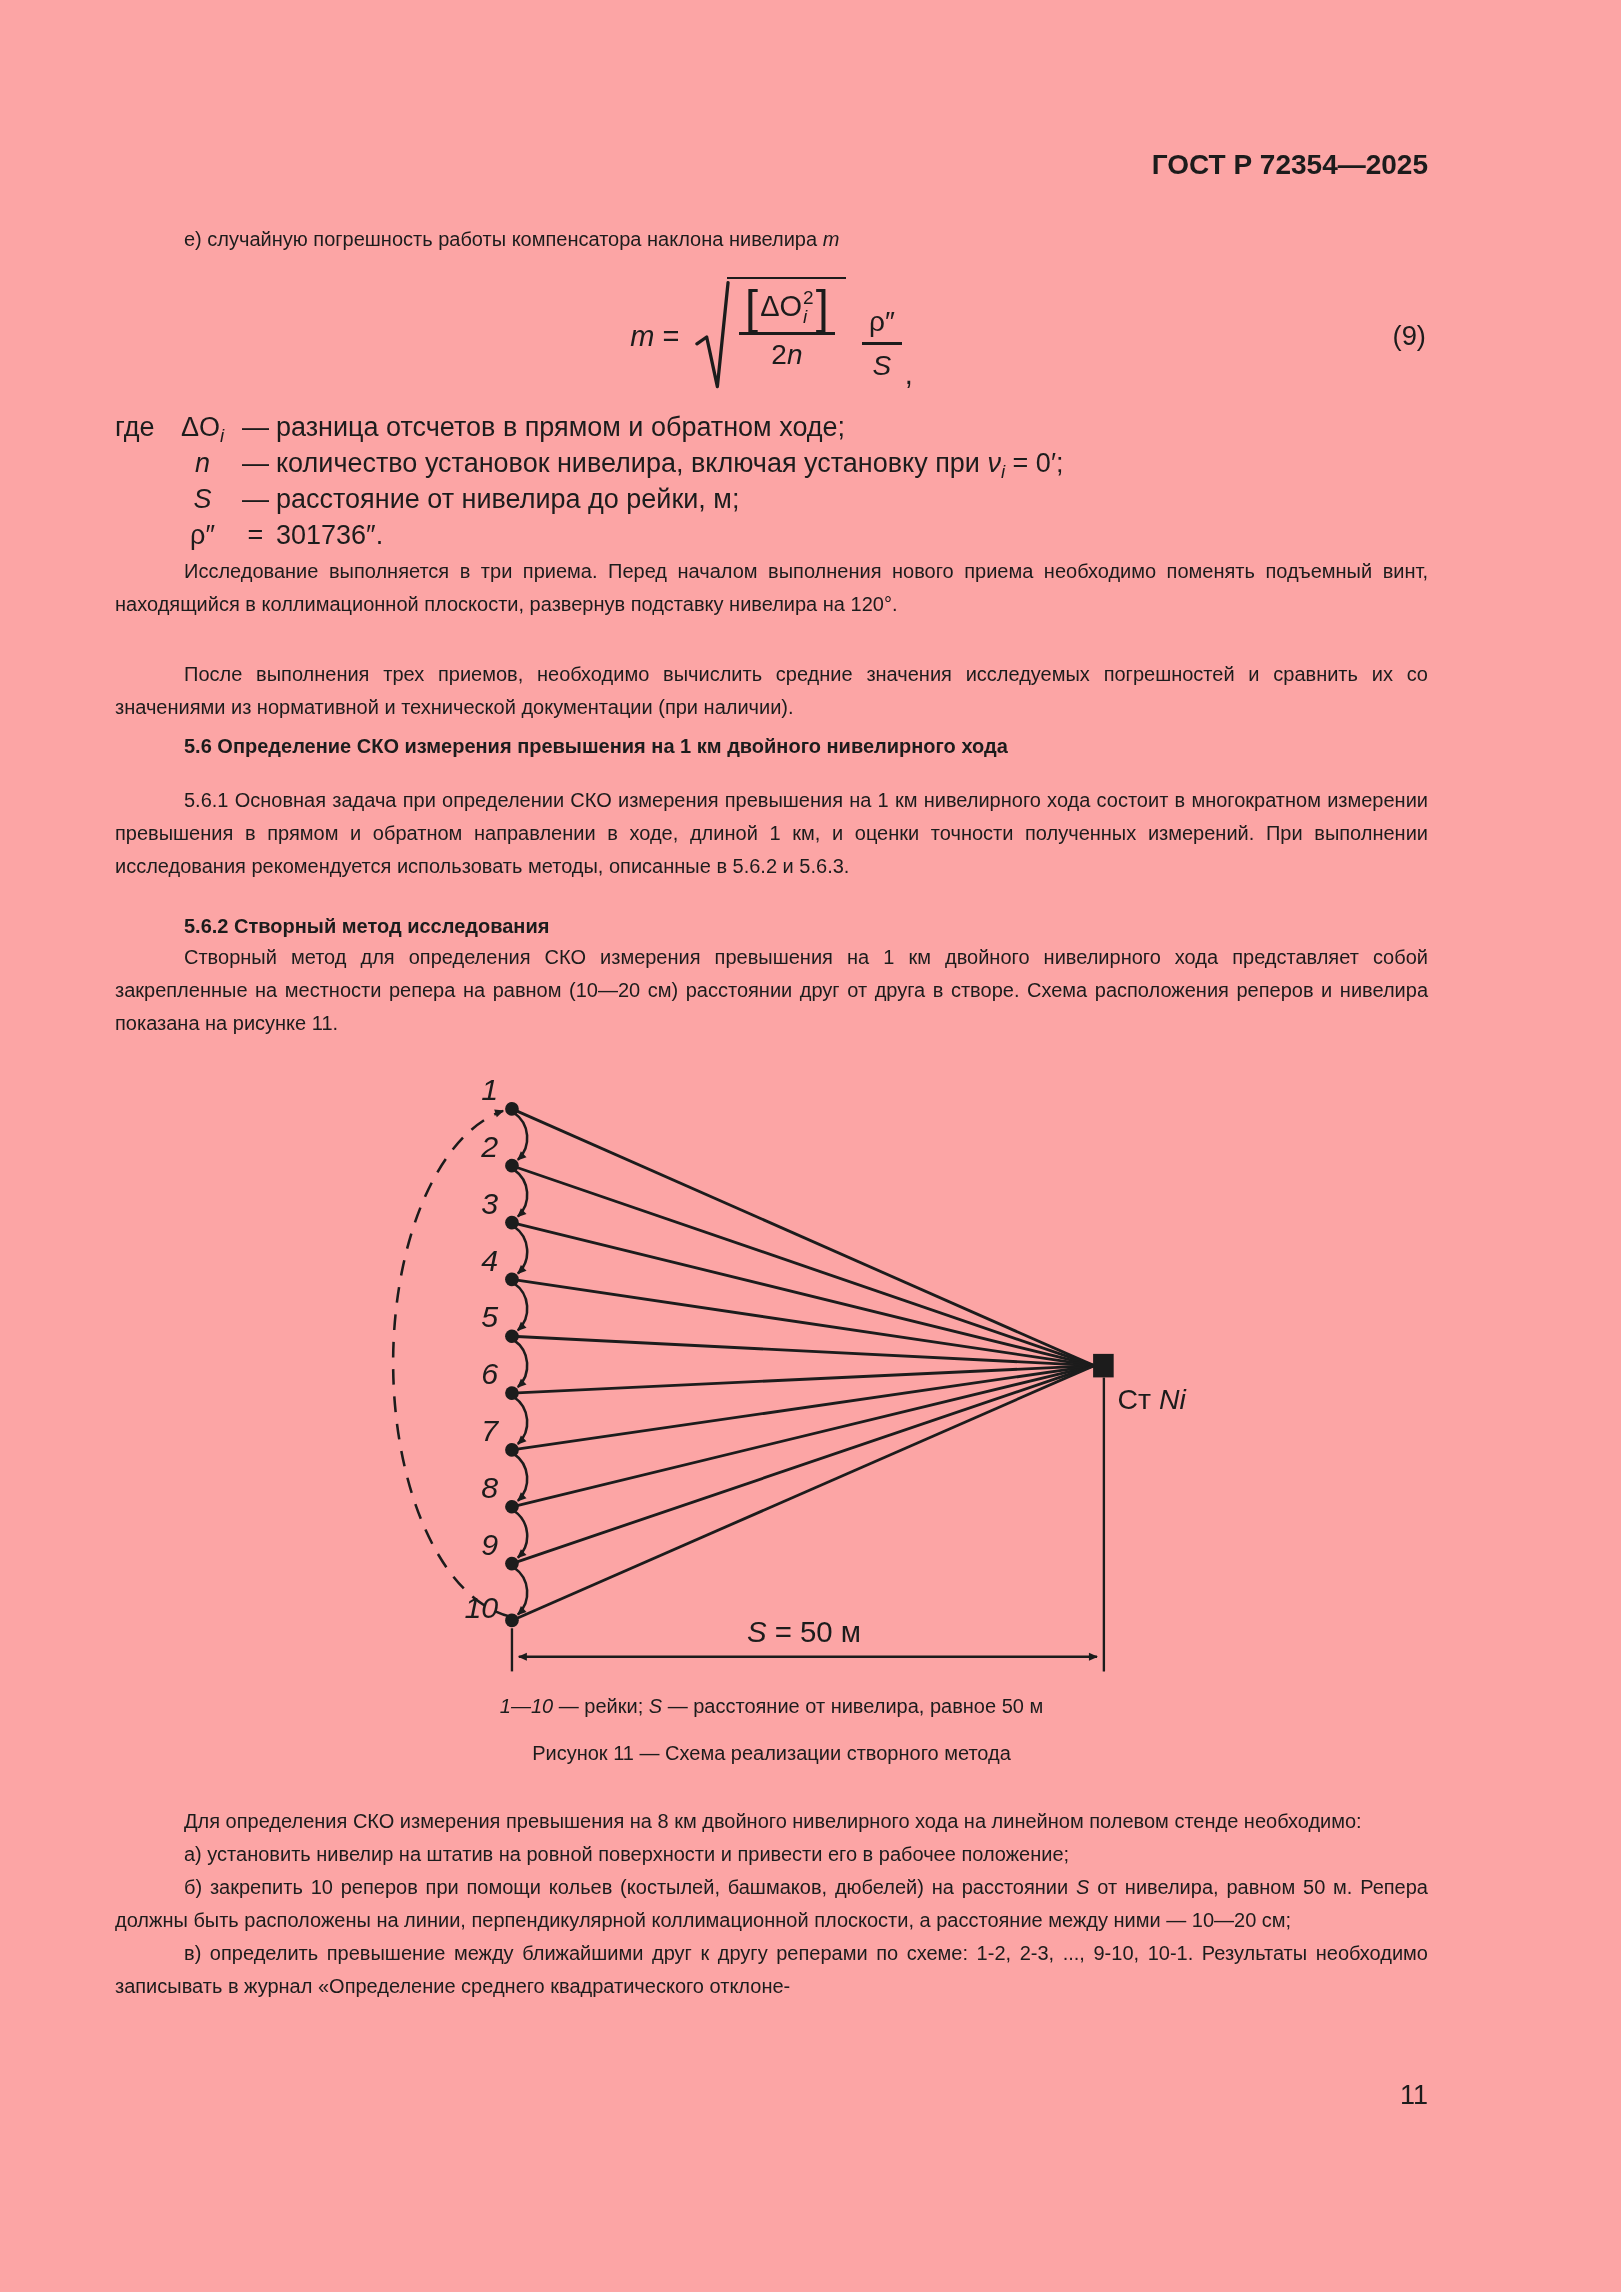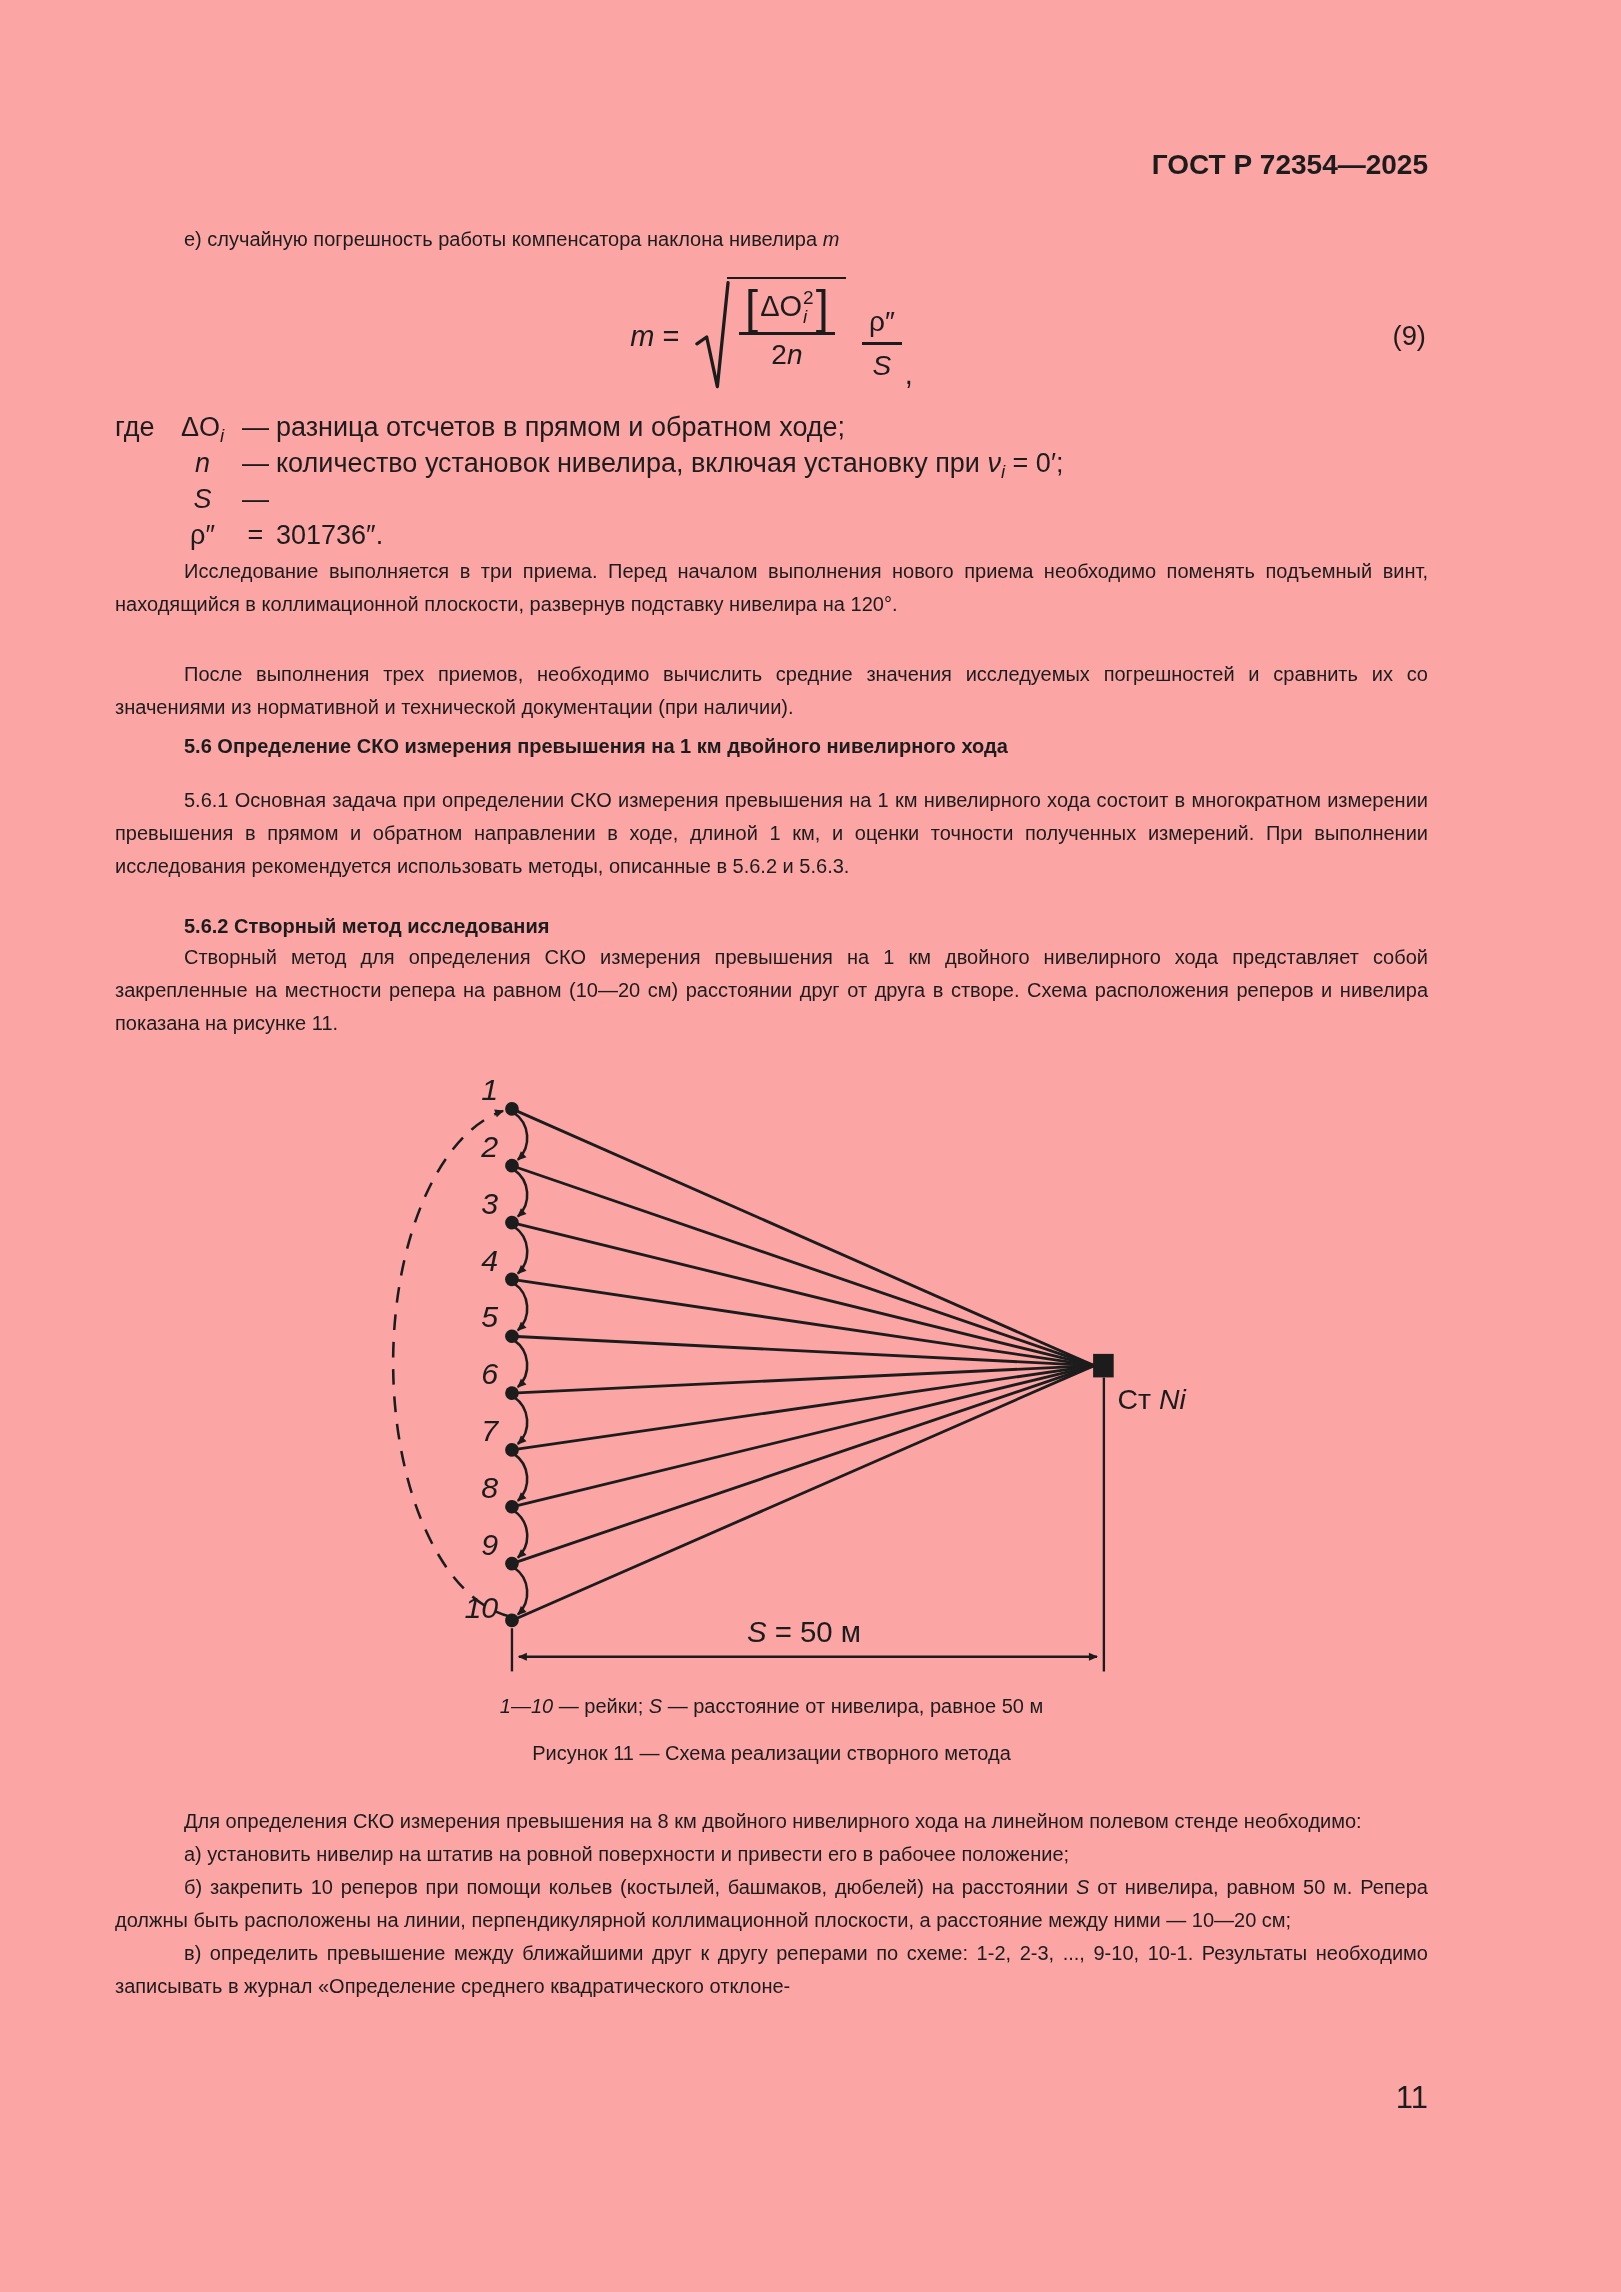--- a/index.html
+++ b/index.html
@@ -10,21 +10,21 @@
     padding-left:13px;
   }
   .abs { position:absolute; left:115px; width:1313px; }
   p.doc { margin:0; font-size:20px; line-height:33px; text-align:justify; color:#1c1c1c; }
   .ind { text-indent:69px; }
   .bold { font-weight:bold; }
   .center { text-align:center; }
   .hdr { position:absolute; top:149px; left:115px; width:1313px; text-align:right;
          font-weight:bold; font-size:28px; }
   .pagenum { position:absolute; top:2080px; left:115px; width:1313px; text-align:right;
-         font-size:31px; }
+         font-size:27px; }
 
   
   .where { position:absolute; top:412px; left:115px; width:1313px; }
   .w-row { display:flex; align-items:baseline; height:36px; font-size:27px; }
   .w-lead { width:55px; flex:none; }
   .w-sym  { width:65px; flex:none; text-align:center; }
   .w-dash { width:41px; flex:none; text-align:center; }
   .w-text { flex:1; }
   sub.si, sup.si { font-size:18.6px; }
   sub.si { vertical-align:-5.9px; }
@@ -107,20 +107,21 @@
     <div class="w-row">
       <span class="w-lead"></span>
       <span class="w-sym"><i>n</i></span>
       <span class="w-dash">—</span>
       <span class="w-text"><span>количество установок нивелира, включая установку при </span><i>ν</i><sub class="si"><i>i</i></sub><span> = 0′;</span></span>
     </div>
     <div class="w-row">
       <span class="w-lead"></span>
       <span class="w-sym"><i>S</i></span>
       <span class="w-dash">—</span>
+      <span class="w-text">расстояние от нивелира до рейки, м;</span>
     </div>
     <div class="w-row">
       <span class="w-lead"></span>
       <span class="w-sym">ρ″</span>
       <span class="w-dash">=</span>
       <span class="w-text">301736″.</span>
     </div>
   </div>
 
   <p class="doc ind abs" style="top:555px">Исследование выполняется в три приема. Перед началом выполнения нового приема необходимо поменять подъемный винт, находящийся в коллимационной плоскости, развернув подставку нивелира на 120°.</p>

